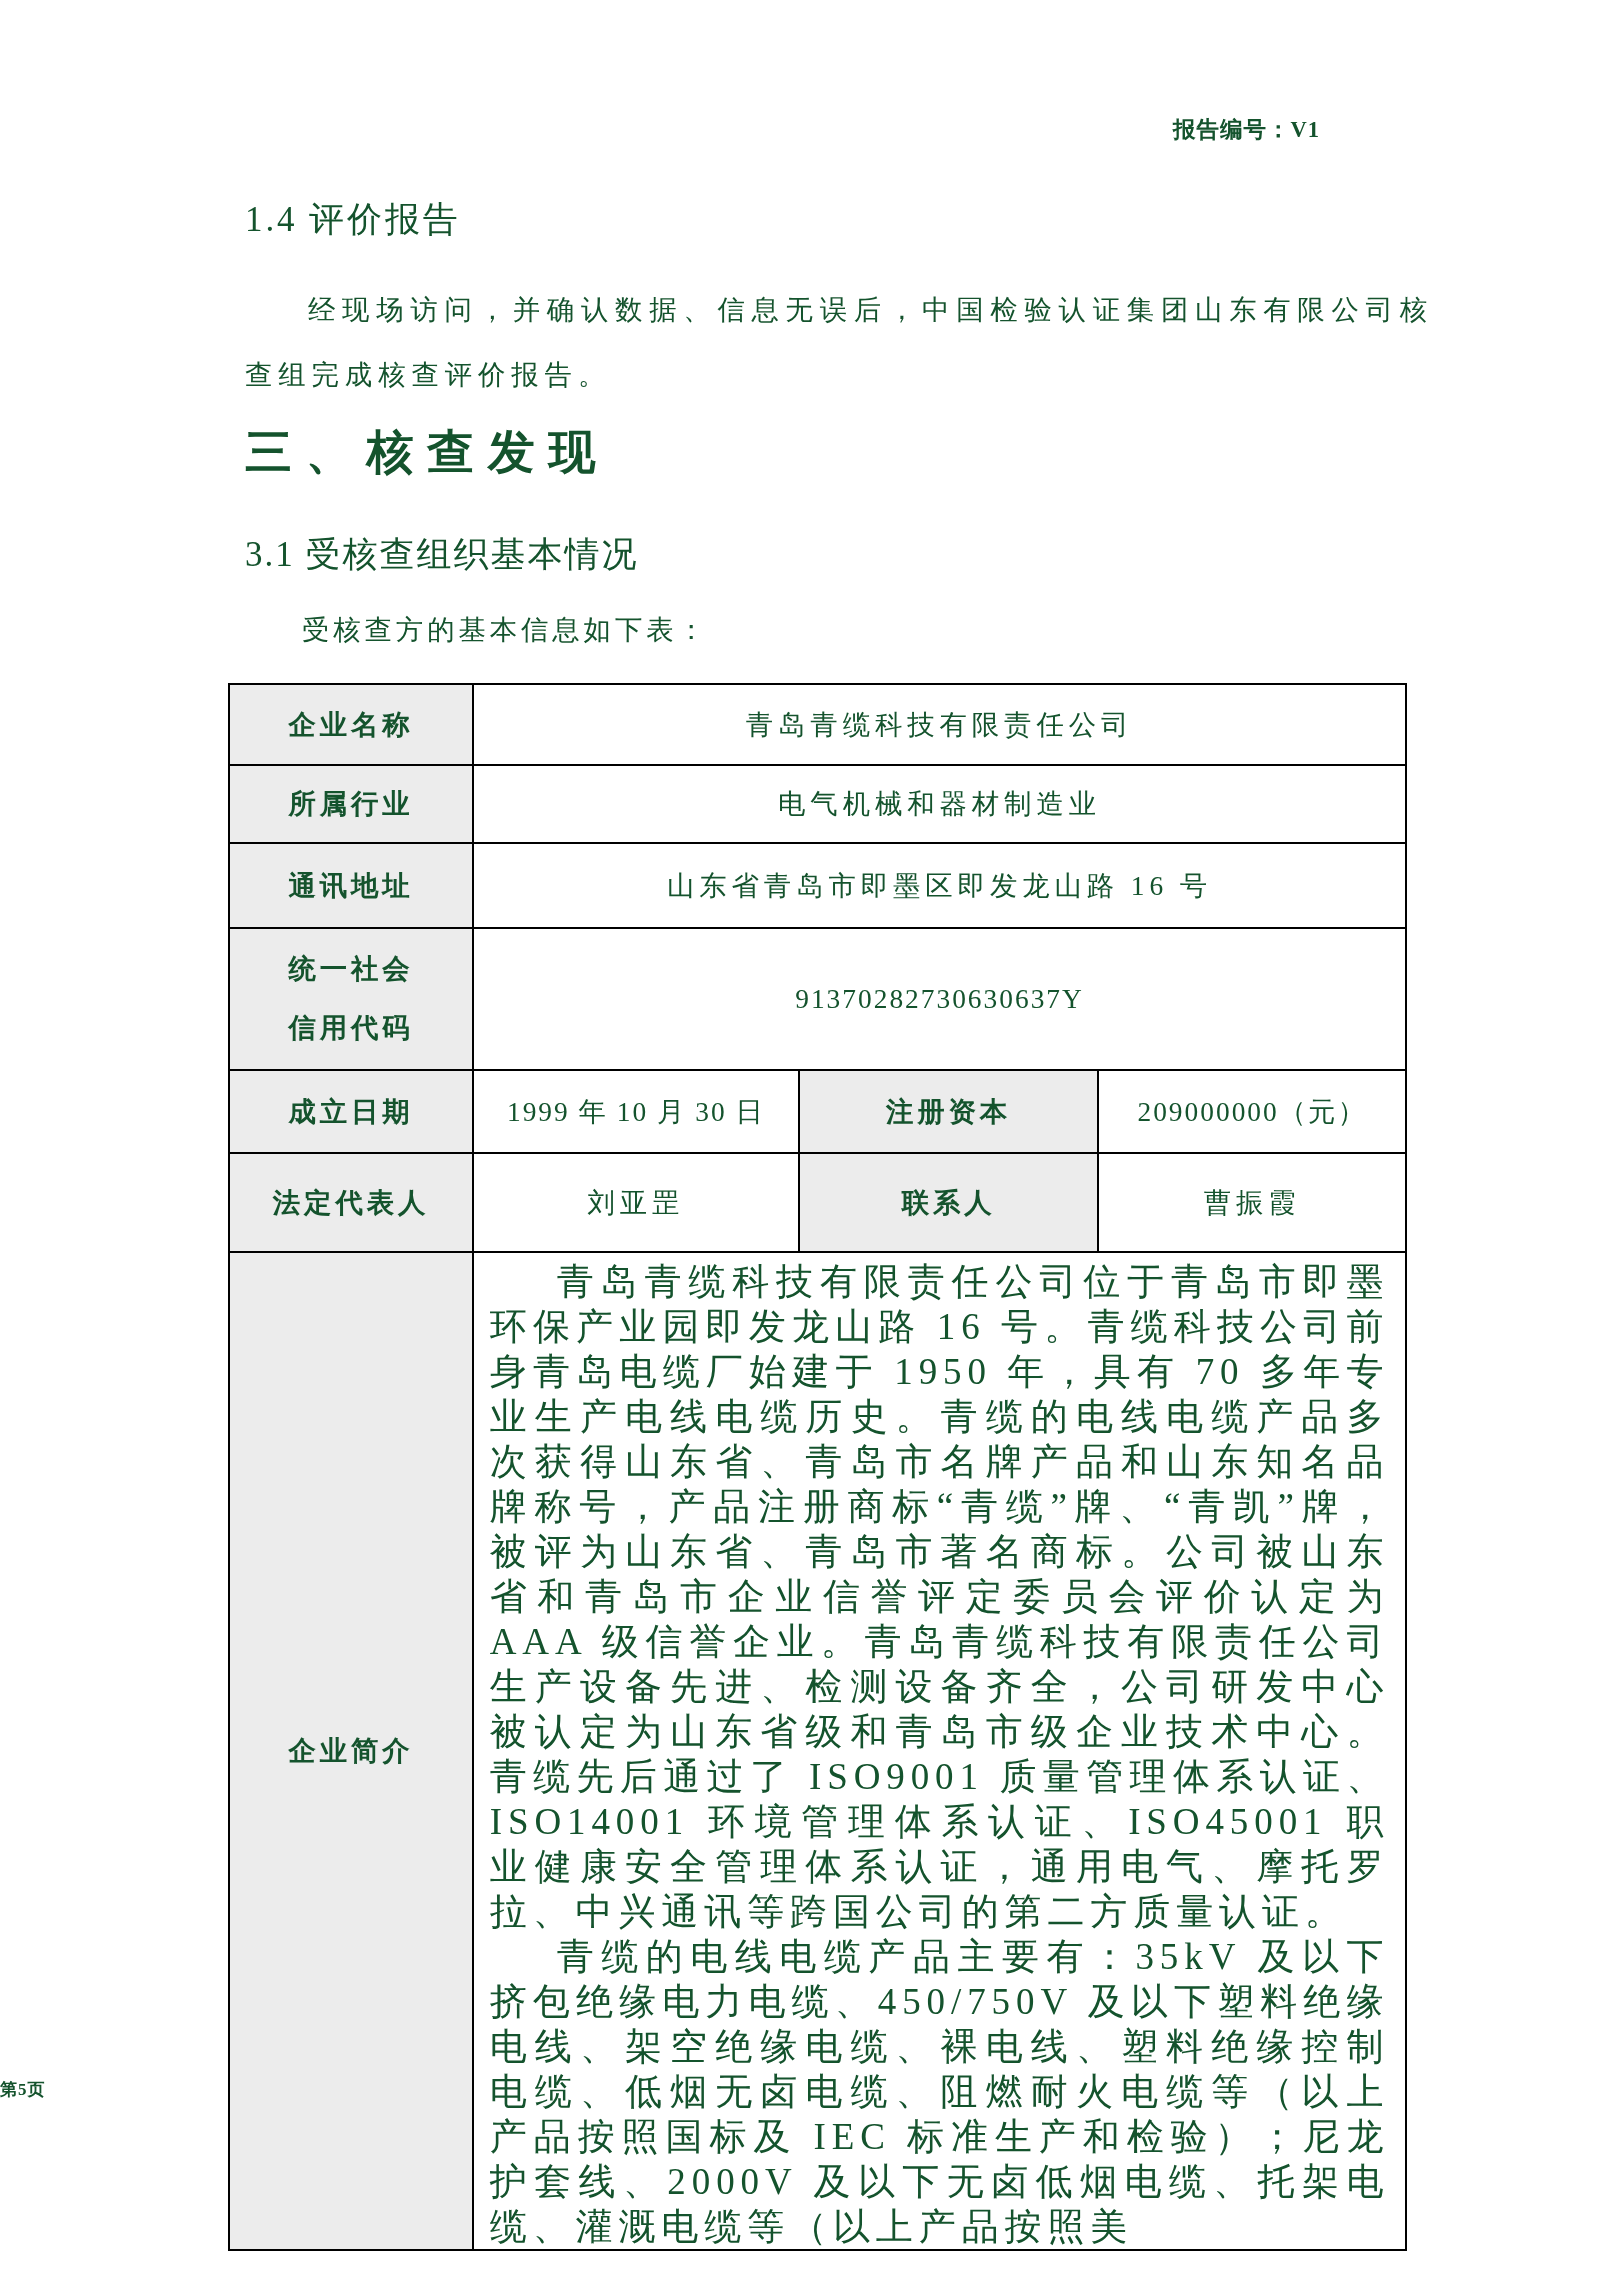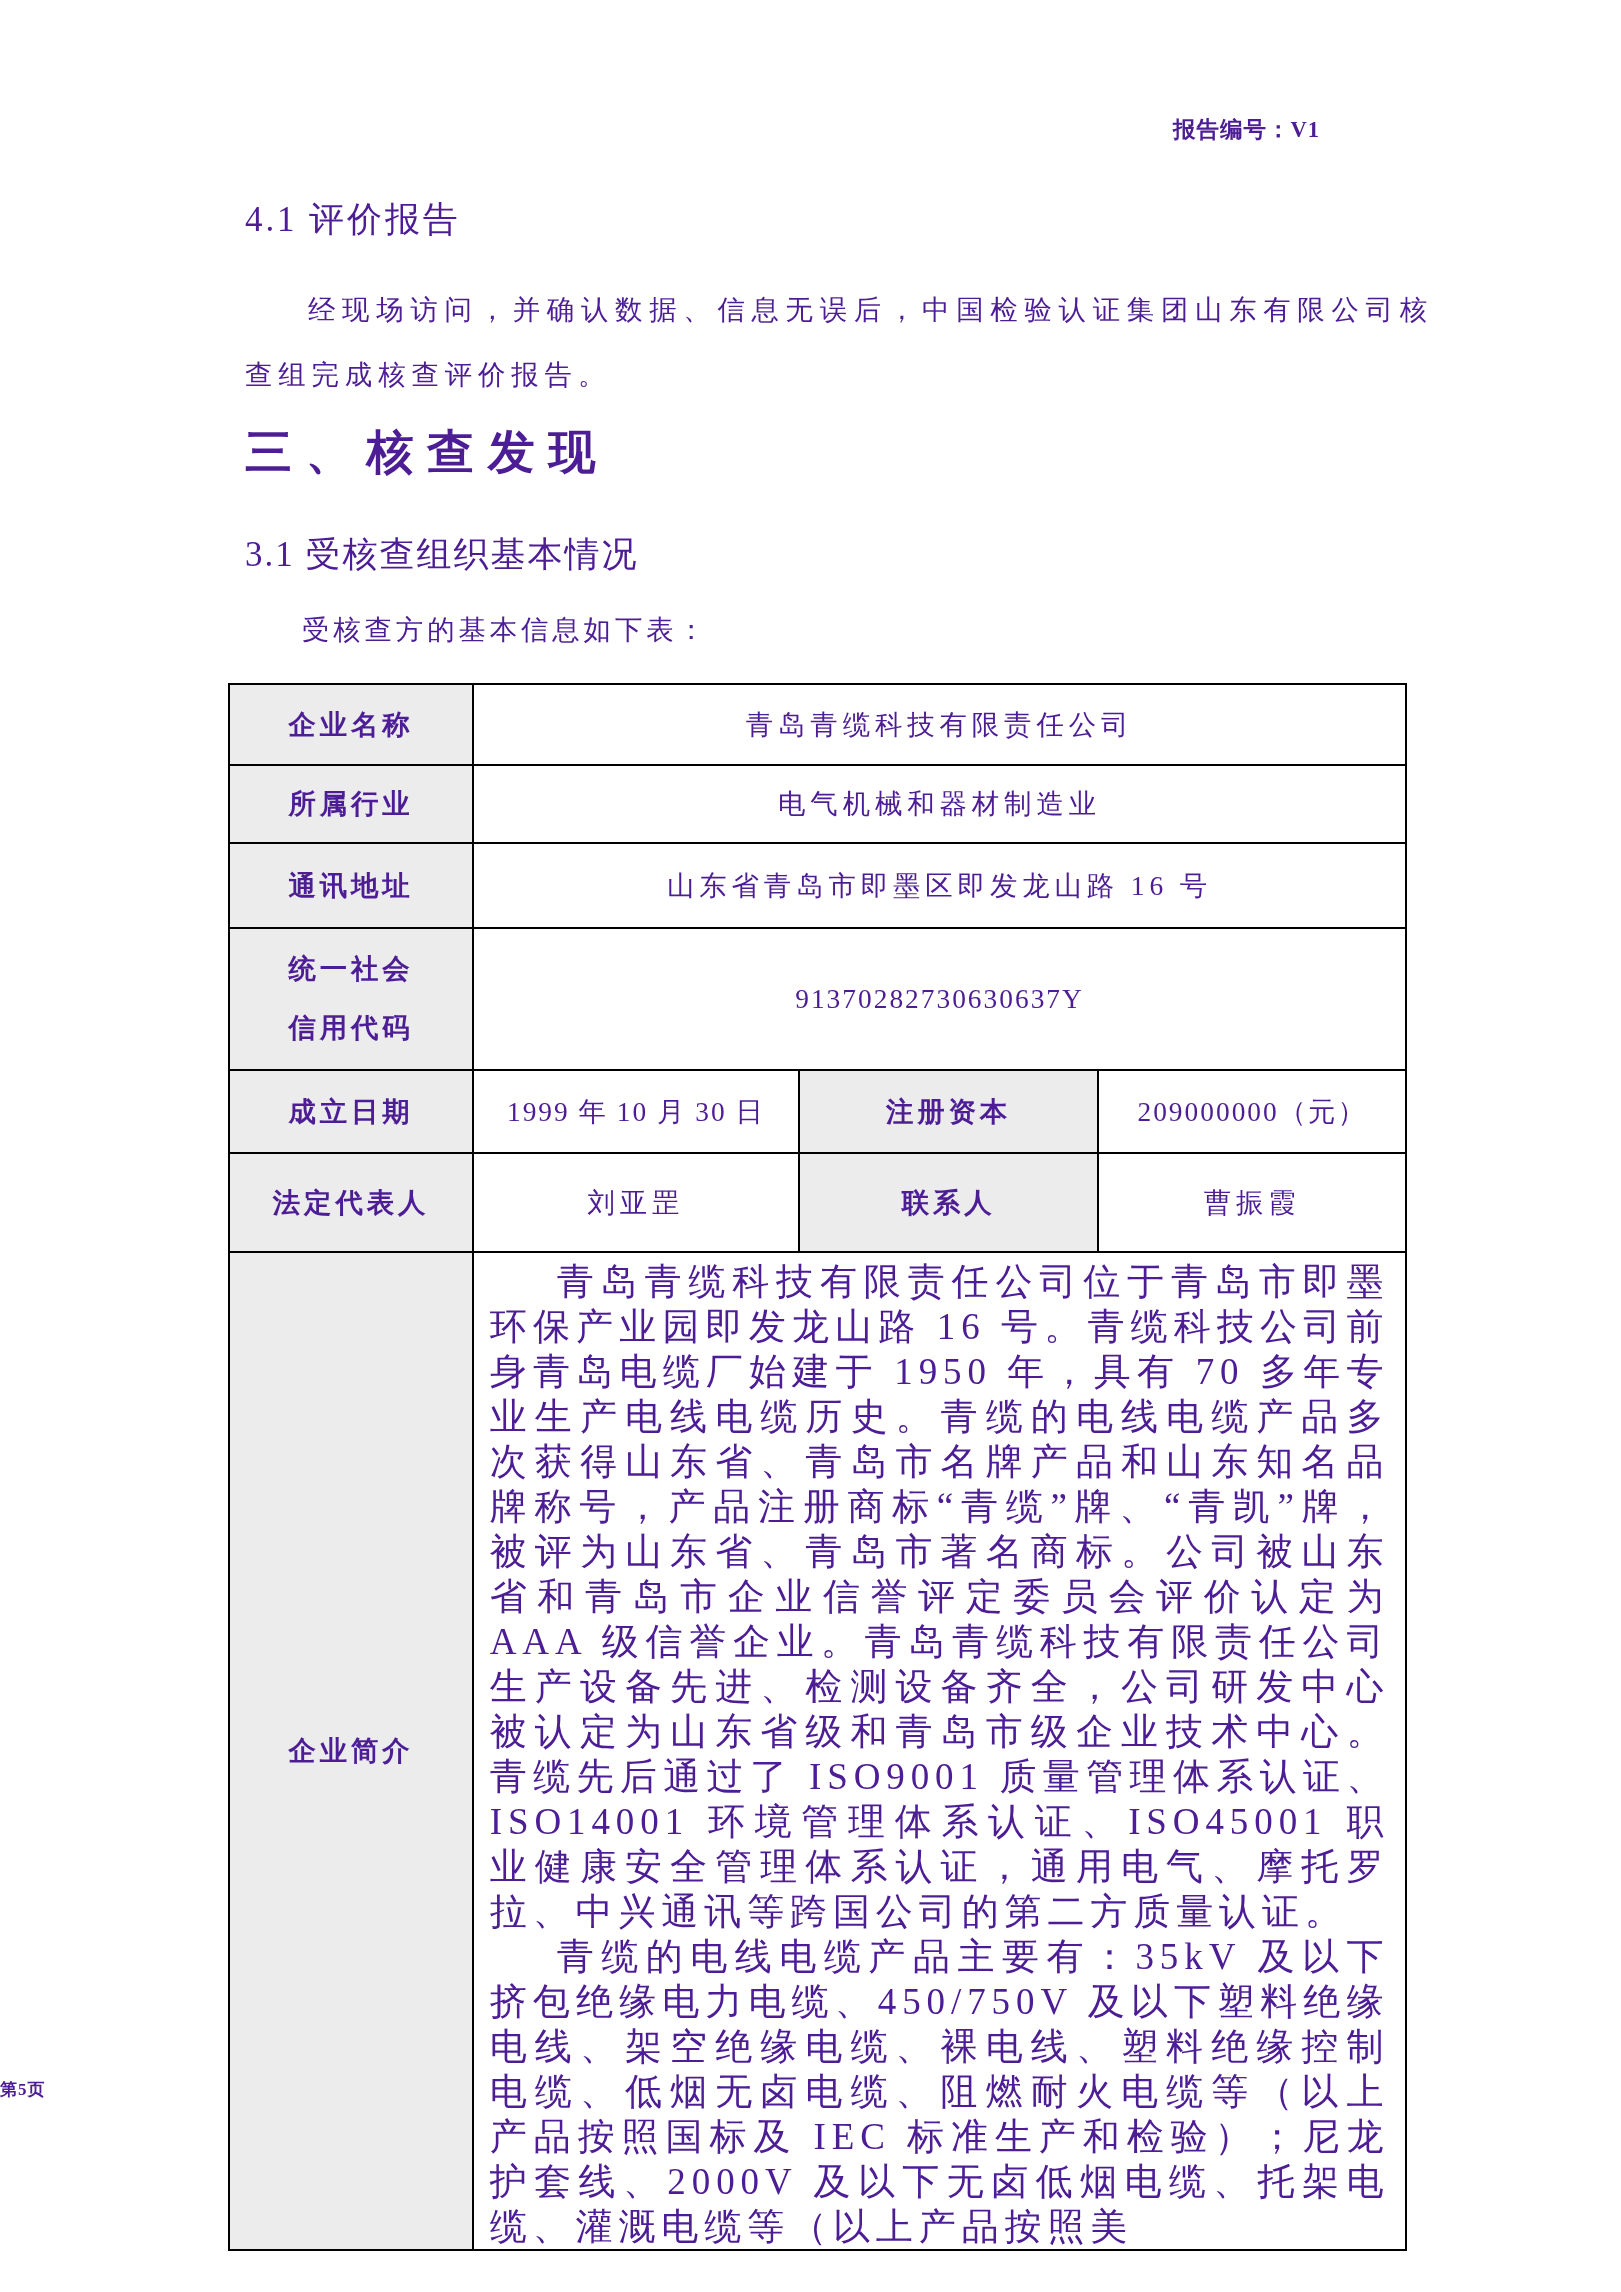--- a/index.html
+++ b/index.html
@@ -7,21 +7,21 @@
     padding: 0;
     background: #888;
   }
   .page {
     position: relative;
     width: 1621px;
     height: 2293px;
     margin: 0 auto;
     background: #ffffff;
     font-family: "Liberation Serif", "DejaVu Serif", serif;
-    color: #4c1d95;
+    color: #14532d;
     overflow: hidden;
   }
 
   .report-no {
     position: absolute;
     top: 114px;
     right: 301px;
     font-size: 22.5px;
     font-weight: bold;
     letter-spacing: 1px;
@@ -142,21 +142,21 @@
     letter-spacing: 1px;
   }
 </style>
 </head>
 <body>
 
 <div class="page">
 
   <div class="report-no">报告编号：V1</div>
 
-  <div class="s24-title">4.1 评价报告</div>
+  <div class="s24-title">1.4 评价报告</div>
 
   <div class="s24-para">经现场访问，并确认数据、信息无误后，中国检验认证集团山东有限公司核查组完成核查评价报告。</div>
 
   <div class="s3-title">三、核查发现</div>
 
   <div class="s31-title">3.1 受核查组织基本情况</div>
 
   <div class="s31-intro">受核查方的基本信息如下表：</div>
 
   <table class="company-table">

